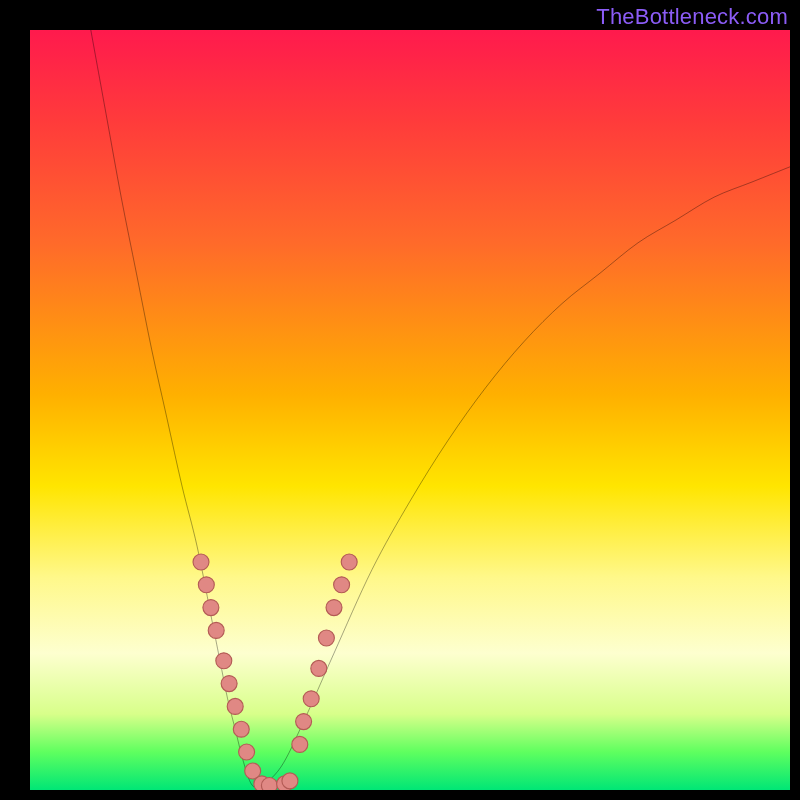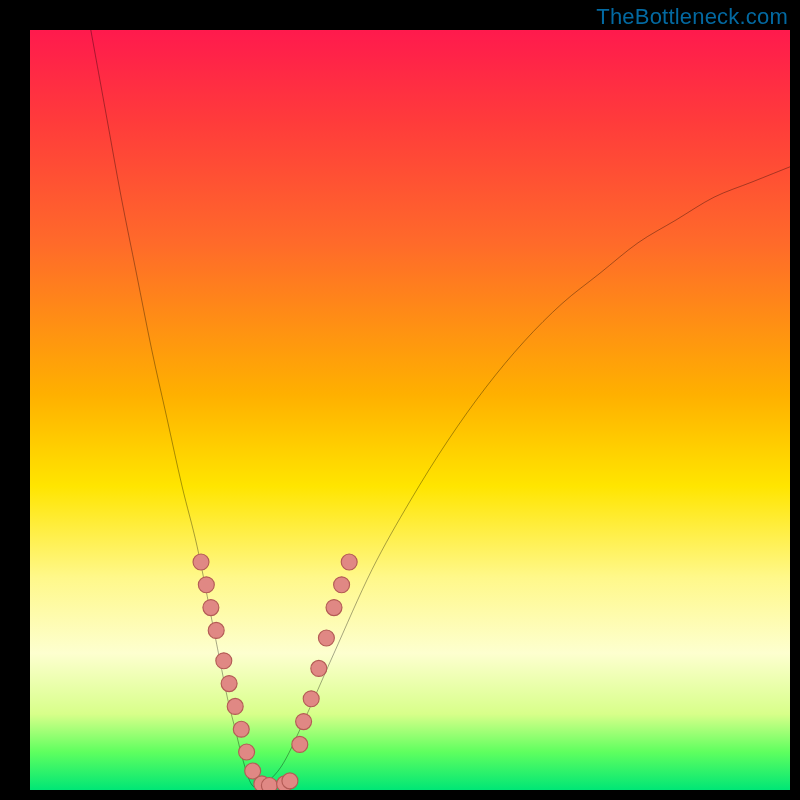--- a/index.html
+++ b/index.html
@@ -34,21 +34,21 @@
       #fdffcf 82%,
       #d8ff8a 90%,
       #5fff5f 95%,
       #00e676 100%
     );
   }
   .watermark {
     position: absolute;
     top: 4px;
     right: 12px;
-    color: #0369a1;
+    color: #8b5cf6;
     font-size: 22px;
     font-weight: 500;
     letter-spacing: 0.2px;
     z-index: 5;
     user-select: none;
   }
   svg.curves {
     position: absolute;
     left: 0;
     top: 0;

